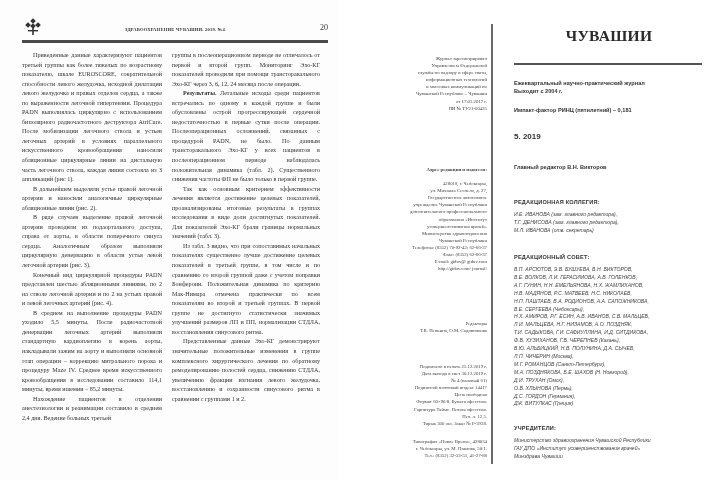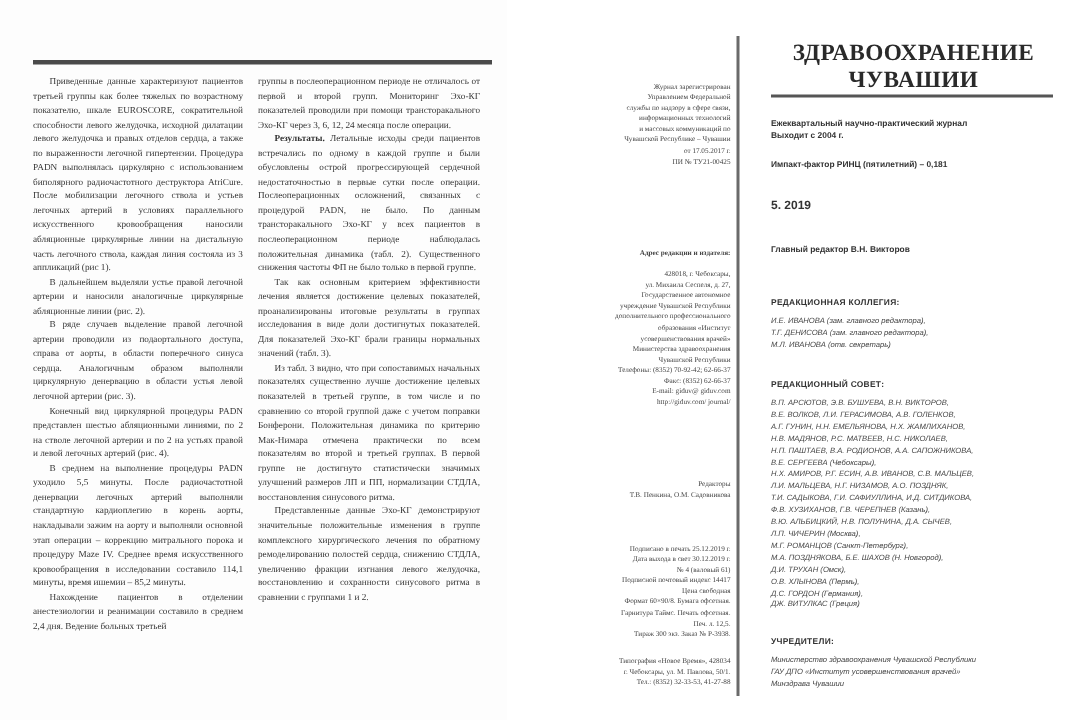--- a/index.html
+++ b/index.html
@@ -49,20 +49,36 @@
   .list { position:absolute; left:10px; width:210px; font-style:italic; font-size:5.1px; line-height:7.9px; color:#444; }
   .list div { white-space:nowrap; }
   .board-list { top:211px; }
   .council-list { top:266px; }
   .founders-list { top:437px; }
 </style>
 </head>
 <body>
 
 <div class="left-page">
+  <div class="running-header">
+    <span class="logo">
+      <svg viewBox="0 0 18 18">
+        <g fill="#333">
+          <rect x="7" y="1" width="4" height="4" transform="rotate(45 9 3)"></rect>
+          <rect x="2" y="5" width="4" height="4" transform="rotate(45 4 7)"></rect>
+          <rect x="12" y="5" width="4" height="4" transform="rotate(45 14 7)"></rect>
+          <rect x="7" y="6" width="4" height="4" transform="rotate(45 9 8)"></rect>
+          <rect x="8.2" y="9" width="1.6" height="8"></rect>
+          <rect x="4" y="12" width="10" height="1.4"></rect>
+        </g>
+      </svg>
+    </span>
+    <div class="header-title">ЗДРАВООХРАНЕНИЕ ЧУВАШИИ. 2019. №4</div>
+    <div class="page-number">20</div>
+  </div>
   <div class="header-rule"></div>
 
   <div class="col col1">
     <p>Приведенные данные характеризуют пациентов третьей группы как более тяжелых по возрастному показателю, шкале EUROSCORE, сократительной способности левого желудочка, исходной дилатации левого желудочка и правых отделов сердца, а также по выраженности легочной гипертензии. Процедура PADN выполнялась циркулярно с использованием биполярного радиочастотного деструктора AtriCure. После мобилизации легочного ствола и устьев легочных артерий в условиях параллельного искусственного кровообращения наносили абляционные циркулярные линии на дистальную часть легочного ствола, каждая линия состояла из 3 аппликаций (рис 1).</p>
     <p>В дальнейшем выделяли устье правой легочной артерии и наносили аналогичные циркулярные абляционные линии (рис. 2).</p>
     <p>В ряде случаев выделение правой легочной артерии проводили из подаортального доступа, справа от аорты, в области поперечного синуса сердца. Аналогичным образом выполняли циркулярную денервацию в области устья левой легочной артерии (рис. 3).</p>
     <p>Конечный вид циркулярной процедуры PADN представлен шестью абляционными линиями, по 2 на стволе легочной артерии и по 2 на устьях правой и левой легочных артерий (рис. 4).</p>
     <p>В среднем на выполнение процедуры PADN уходило 5,5 минуты. После радиочастотной денервации легочных артерий выполняли стандартную кардиоплегию в корень аорты, накладывали зажим на аорту и выполняли основной этап операции – коррекцию митрального порока и процедуру Maze IV. Среднее время искусственного кровообращения в исследовании составило 114,1 минуты, время ишемии – 85,2 минуты.</p>
     <p>Нахождение пациентов в отделении анестезиологии и реанимации составило в среднем 2,4 дня. Ведение больных третьей</p>
   </div>
@@ -126,21 +142,20 @@
   <div class="imprint imprint-typo">
     <div>Типография «Новое Время», 428034</div>
     <div>г. Чебоксары, ул. М. Павлова, 50/1.</div>
     <div>Тел.: (8352) 32-33-53, 41-27-88</div>
   </div>
 
   <div class="divider"></div>
 
   <div class="masthead">
     <div class="journal-title">
-      <div>ЗДРАВООХРАНЕНИЕ</div>
       <div>ЧУВАШИИ</div>
     </div>
     <div class="title-rule"></div>
 
     <div class="info subtitle">
       <div>Ежеквартальный научно-практический журнал</div>
       <div>Выходит с 2004 г.</div>
     </div>
     <div class="info impact">Импакт-фактор РИНЦ (пятилетний) – 0,181</div>
     <div class="info issue">5. 2019</div>

